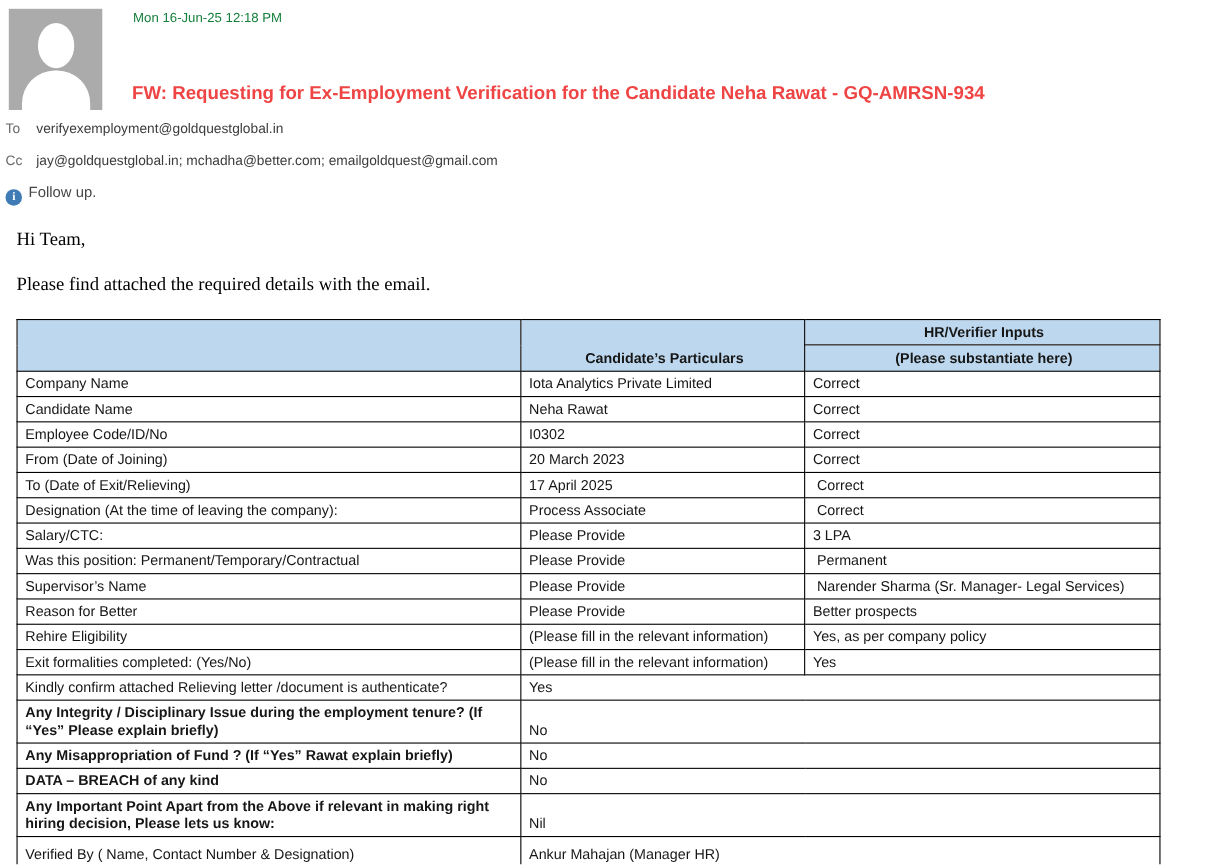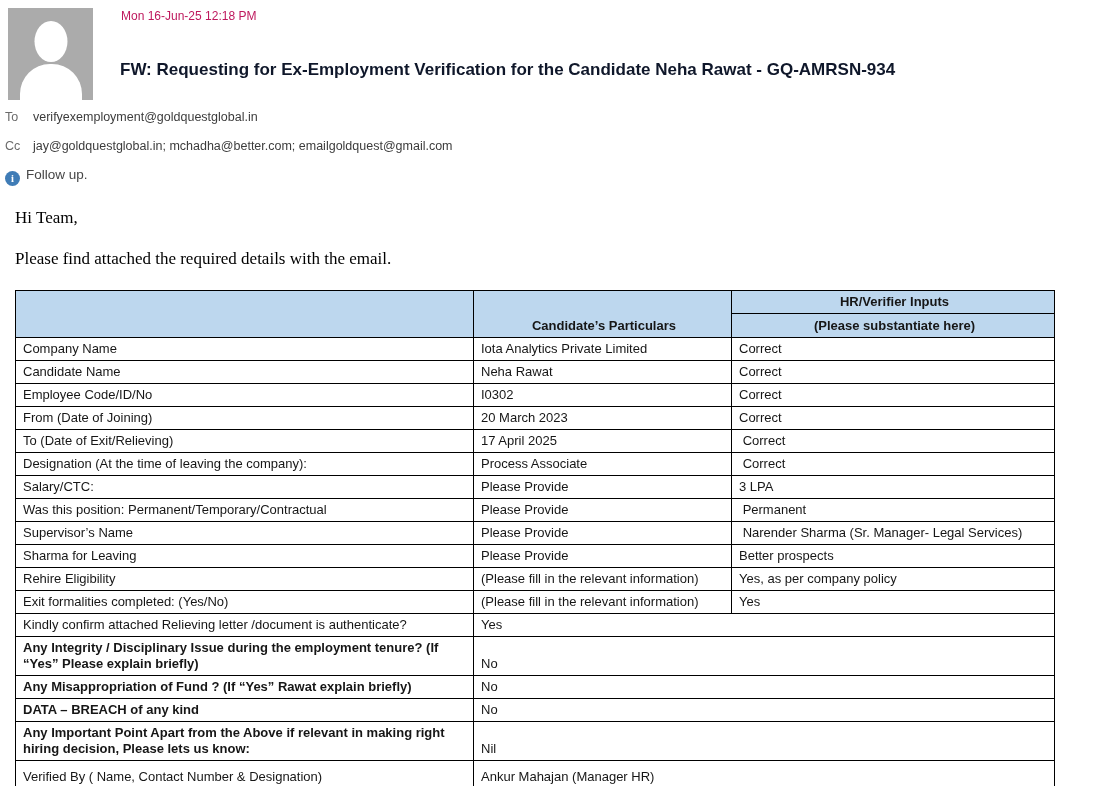--- a/index.html
+++ b/index.html
@@ -16,29 +16,29 @@
   .avatar-head {
     position:absolute; left:50%; top:13px; transform:translateX(-50%);
     width:33px; height:41px; background:#ffffff; border-radius:50%;
   }
   .avatar-body {
     position:absolute; left:50%; bottom:-10px; transform:translateX(-50%);
     width:62px; height:46px; background:#ffffff; border-radius:30px 30px 0 0;
   }
   .timestamp {
     position:absolute; left:121px; top:9px;
-    font-size:12px; color:#be185d;
+    font-size:12px; color:#15803d;
   }
   .sender {
     position:absolute; left:119px; top:32px;
     font-size:24px; color:#696969; font-weight:400; white-space:nowrap;
   }
   .subject {
-    position:absolute; left:120px; top:60px;
-    font-size:17px; color:#0f172a; font-weight:bold; white-space:nowrap;
+    position:absolute; left:120px; top:75px;
+    font-size:17px; color:#ef4444; font-weight:bold; white-space:nowrap;
   }
   .addr-row { position:absolute; left:5px; font-size:12.5px; white-space:nowrap; }
   .addr-row .lbl { display:inline-block; width:28px; color:#6a6a6a; }
   .addr-row .addr { color:#3c3c3c; }
   .row-to { top:110px; }
   .row-cc { top:139px; }
   .followup { position:absolute; left:5px; top:167px; font-size:13.5px; color:#464646; }
   .info-icon {
     display:inline-block; width:15px; height:15px; border-radius:50%;
     background:#3f7cb6; color:#fff; text-align:center; line-height:15px;
@@ -150,21 +150,21 @@
       <td>Was this position: Permanent/Temporary/Contractual</td>
       <td class="val">Please Provide</td>
       <td class="val"> Permanent</td>
     </tr>
     <tr class="std">
       <td>Supervisor’s Name</td>
       <td class="val">Please Provide</td>
       <td class="val"> Narender Sharma (Sr. Manager- Legal Services)</td>
     </tr>
     <tr class="std">
-      <td>Sharma for Leaving</td>
+      <td>Reason for Better</td>
       <td class="val">Please Provide</td>
       <td class="val">Better prospects</td>
     </tr>
     <tr class="std">
       <td>Rehire Eligibility</td>
       <td class="val">(Please fill in the relevant information)</td>
       <td class="val">Yes, as per company policy</td>
     </tr>
     <tr class="std">
       <td>Exit formalities completed: (Yes/No)</td>

